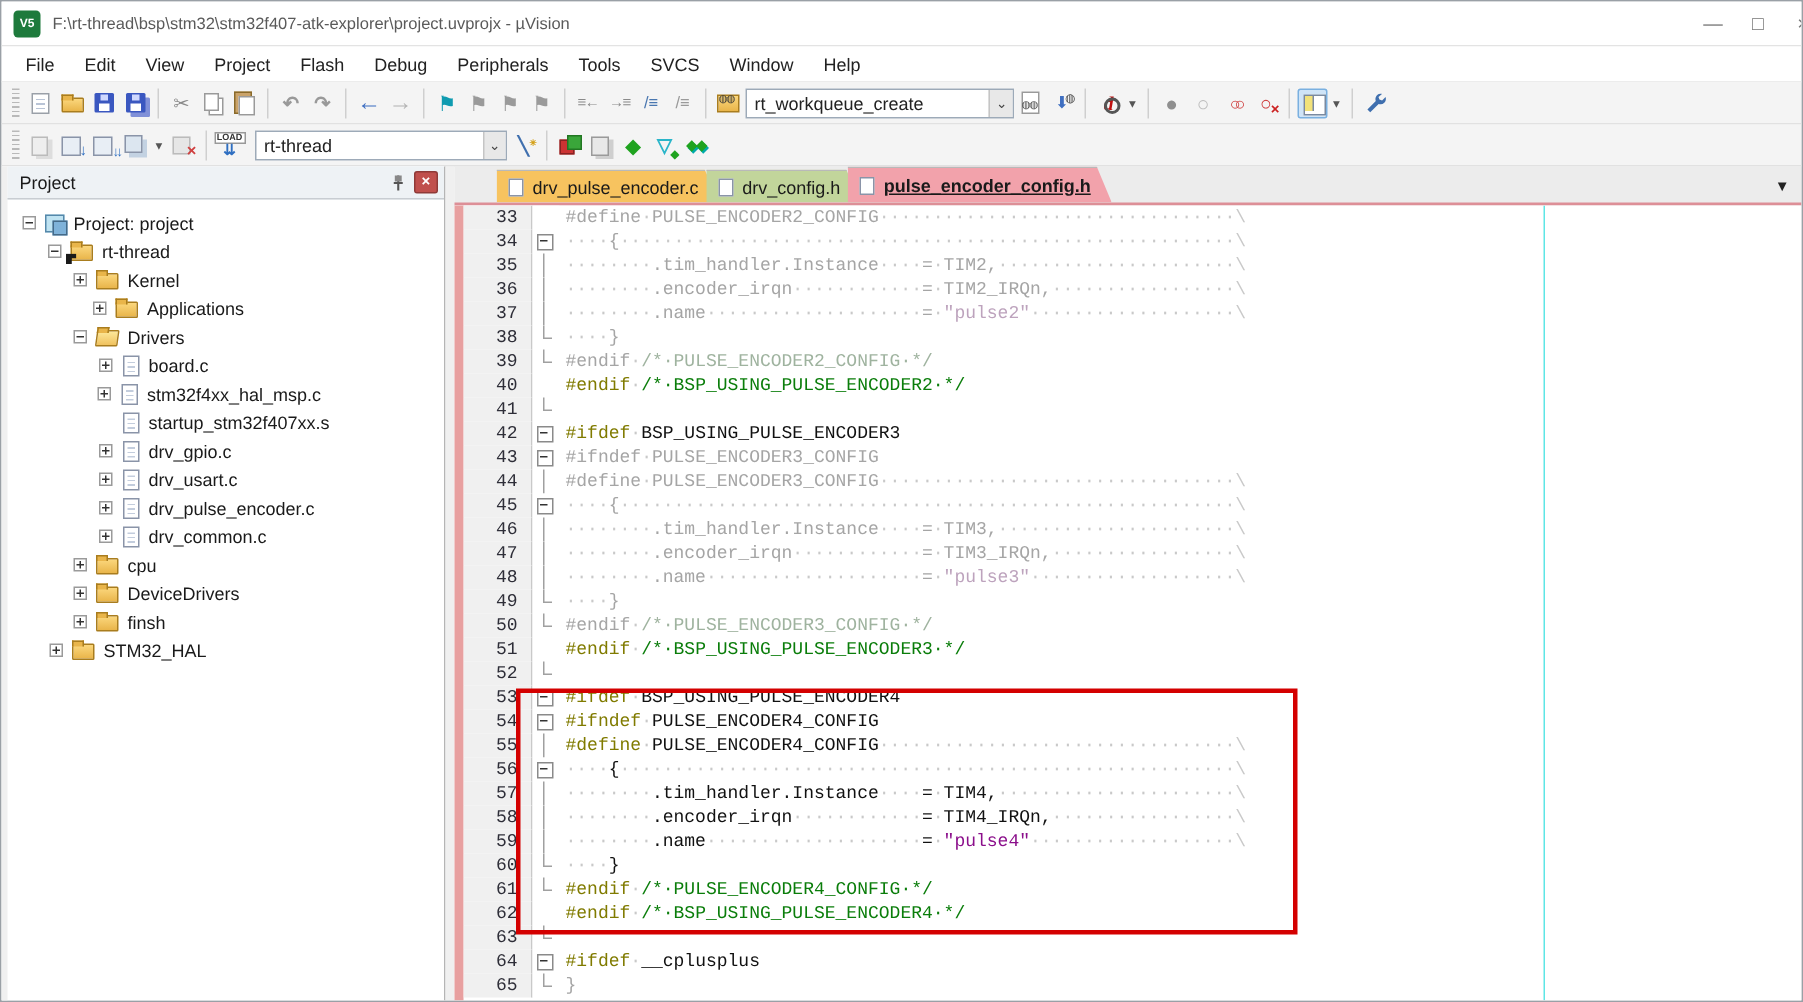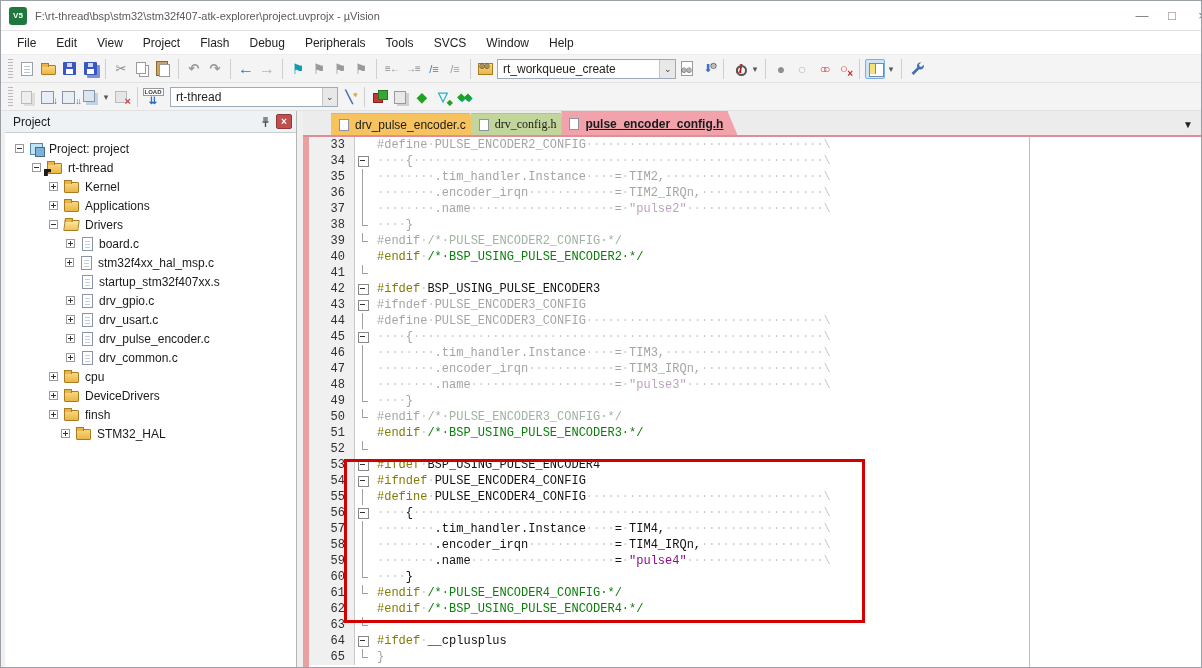--- a/index.html
+++ b/index.html
@@ -278,21 +278,21 @@
         <div class="trow" style="padding-left: 27px;">
           <span class="exp"></span>
           <span class="ti folder kf"></span>
           <span>rt-thread</span>
         </div>
         <div class="trow" style="padding-left: 44px;">
           <span class="exp plus"></span>
           <span class="ti folder"></span>
           <span>Kernel</span>
         </div>
-        <div class="trow" style="padding-left: 44px;">
+        <div class="trow" style="padding-left: 57px;">
           <span class="exp plus"></span>
           <span class="ti folder"></span>
           <span>Applications</span>
         </div>
         <div class="trow" style="padding-left: 44px;">
           <span class="exp"></span>
           <span class="ti folder open"></span>
           <span>Drivers</span>
         </div>
         <div class="trow" style="padding-left: 61px;">
@@ -338,35 +338,35 @@
         <div class="trow" style="padding-left: 44px;">
           <span class="exp plus"></span>
           <span class="ti folder"></span>
           <span>DeviceDrivers</span>
         </div>
         <div class="trow" style="padding-left: 44px;">
           <span class="exp plus"></span>
           <span class="ti folder"></span>
           <span>finsh</span>
         </div>
-        <div class="trow" style="padding-left: 56px;">
+        <div class="trow" style="padding-left: 28px;">
           <span class="exp plus"></span>
           <span class="ti folder"></span>
           <span>STM32_HAL</span>
         </div>
       </div>
   </div>
   <div class="splitter"></div>
   <div class="editor">
     <div class="tabbar" id="tabbar">
       <span class="tab" style="background: rgb(247, 195, 95);">
           <span class="tpage"></span>
           <span class="tlabel">drv_pulse_encoder.c</span>
         </span>
-        <span class="tab" style="background: rgb(194, 213, 155); font-family: Liberation Serif, serif;">
+        <span class="tab" style="background: rgb(194, 213, 155);">
           <span class="tpage"></span>
           <span class="tlabel">drv_config.h</span>
         </span>
         <span class="tab active" style="background: rgb(242, 162, 171);">
           <span class="tpage"></span>
           <span class="tlabel">pulse_encoder_config.h</span>
         </span>
         <span class="tabdd">▼</span>
     </div>
     <div class="ebody">

